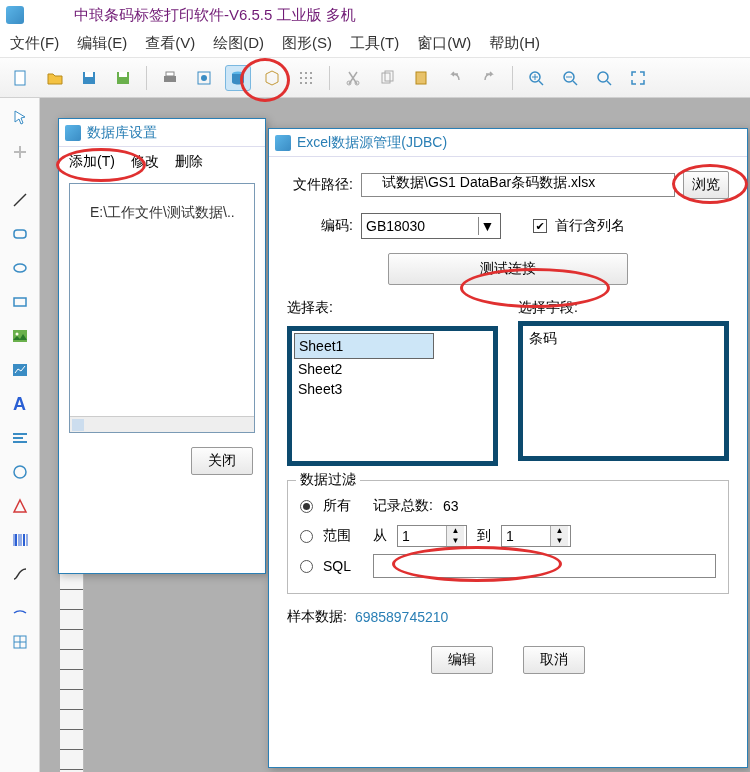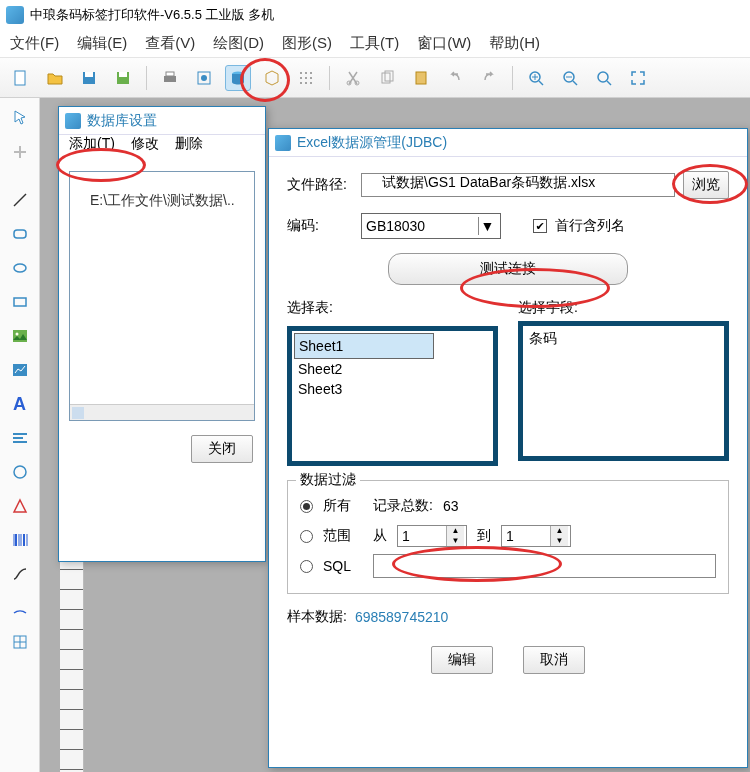--- a/index.html
+++ b/index.html
@@ -1,20 +1,20 @@
 <!DOCTYPE html>
 <html><head>
 <meta charset="utf-8">
 <style>
 * { box-sizing: border-box; margin: 0; padding: 0; font-family: "Microsoft YaHei", sans-serif; font-size: 14px; }
 body { background: #fff; width: 750px; height: 772px; overflow: hidden; position: relative; }
 
 .titlebar { height: 30px; background: #fff; display: flex; align-items: center; padding: 0 6px; gap: 6px; }
 .titlebar .app-icon { width: 18px; height: 18px; background: linear-gradient(135deg,#5bb5e8,#3a8cc4); border-radius: 3px; }
-.titlebar .title { color: #000000; font-size: 13px; }
+.titlebar .title { color: #701a75; font-size: 15px; margin-left: 44px; }
 
 .menubar { height: 28px; background: #fff; display: flex; align-items: center; gap: 18px; padding: 0 10px; border-bottom: 1px solid #e5e5e5; }
 .menubar span { color: #333; font-size: 15px; cursor: pointer; }
 
 .toolbar { height: 40px; background: linear-gradient(#fdfdfd,#f0f0f0); border-bottom: 1px solid #d0d0d0; display: flex; align-items: center; padding: 0 8px; gap: 8px; }
 .tb-btn { width: 26px; height: 26px; border-radius: 3px; display: flex; align-items: center; justify-content: center; cursor: pointer; }
 .tb-btn.active { background: #cde6f7; border: 1px solid #7ab8e0; }
 .tb-sep { width: 1px; height: 24px; background: #ccc; margin: 0 2px; }
 .tb-btn svg { width: 18px; height: 18px; }
 
@@ -23,36 +23,36 @@
 
 .lefttools { position: absolute; top: 98px; left: 0; width: 40px; bottom: 0; background: #fafafa; border-right: 1px solid #d8d8d8; display: flex; flex-direction: column; align-items: center; padding-top: 6px; gap: 6px; }
 .lt-btn { width: 28px; height: 28px; border: 1px solid transparent; border-radius: 3px; display: flex; align-items: center; justify-content: center; cursor: pointer; }
 .lt-btn svg, .lt-btn span { width: 18px; height: 18px; display: flex; align-items: center; justify-content: center; }
 
 .dialog { position: absolute; background: #fff; border: 1px solid #2a7fb5; box-shadow: 2px 2px 8px rgba(0,0,0,0.25); }
 .dlg-title { height: 28px; background: #fff; border-bottom: 1px solid #dde; display: flex; align-items: center; padding: 0 6px; gap: 6px; }
 .dlg-title .ico { width: 16px; height: 16px; background: linear-gradient(135deg,#5bb5e8,#3a8cc4); border-radius: 2px; }
 .dlg-title .txt { color: #2a7fb5; font-size: 14px; }
 
-.dlg-db { top: 106px; left: 58px; width: 208px; height: 456px; }
-.dlg-db .menu { height: 30px; display: flex; gap: 16px; padding: 0 10px; }
+.dlg-db { top: 118px; left: 58px; width: 208px; height: 456px; }
+.dlg-db .menu { height: 30px; display: flex; align-items: center; gap: 16px; padding: 0 10px; }
 .dlg-db .menu span { cursor: pointer; }
 .dlg-db .list { margin: 6px 10px; height: 250px; border: 1px solid #7a9ab5; background: #fff; padding: 20px; overflow: hidden; position: relative; }
 .dlg-db .list .item { color: #333; white-space: nowrap; }
 .dlg-db .list .hscroll { position: absolute; bottom: 0; left: 0; right: 0; height: 16px; background: #eee; border-top: 1px solid #ccc; }
 .dlg-db .list .hscroll::before { content:''; position:absolute; left:2px; top:2px; width:12px; height:12px; background:#cde; }
 .dlg-db .btns { text-align: right; padding: 8px 12px; }
 
 .btn { display: inline-block; min-width: 60px; padding: 4px 16px; background: linear-gradient(#fdfdfd,#e8e8e8); border: 1px solid #999; border-radius: 2px; cursor: pointer; text-align: center; }
-.btn-wide { min-width: 240px; padding: 6px 16px; border-radius: 13px; }
+.btn-wide { min-width: 240px; padding: 6px 16px; }
 
 .dlg-excel { top: 128px; left: 268px; width: 480px; height: 640px; }
 .dlg-excel .body { padding: 14px 18px 10px 18px; display: flex; flex-direction: column; gap: 14px; }
 .row { display: flex; align-items: center; gap: 8px; }
-.lbl { min-width: 66px; text-align: left; }
+.lbl { min-width: 66px; text-align: right; }
 .txt-in { flex: 1; height: 24px; border: 1px solid #888; padding: 0 20px; background: #fff; white-space: nowrap; overflow: hidden; }
 .sel { width: 140px; height: 26px; border: 1px solid #666; display: flex; align-items: center; justify-content: space-between; padding: 0 4px; background: #fff; cursor: pointer; }
 .sel .arrow { width: 18px; height: 18px; border-left: 1px solid #888; display:flex; align-items:center; justify-content:center; }
 .chk { width: 14px; height: 14px; border: 1px solid #555; display: inline-flex; align-items: center; justify-content: center; font-size: 11px; line-height: 1; }
 .listbox { border: 5px solid #0c4a6e; background: #fff; height: 140px; padding: 2px; overflow: auto; }
 .listbox .li { padding: 2px 4px; cursor: pointer; }
 .listbox .li.sel { background: #cde6f7; }
 .two-col { display: flex; gap: 20px; }
 .two-col > div { flex: 1; }
 .fieldset { border: 1px solid #bbb; padding: 10px 12px 12px 12px; position: relative; }

